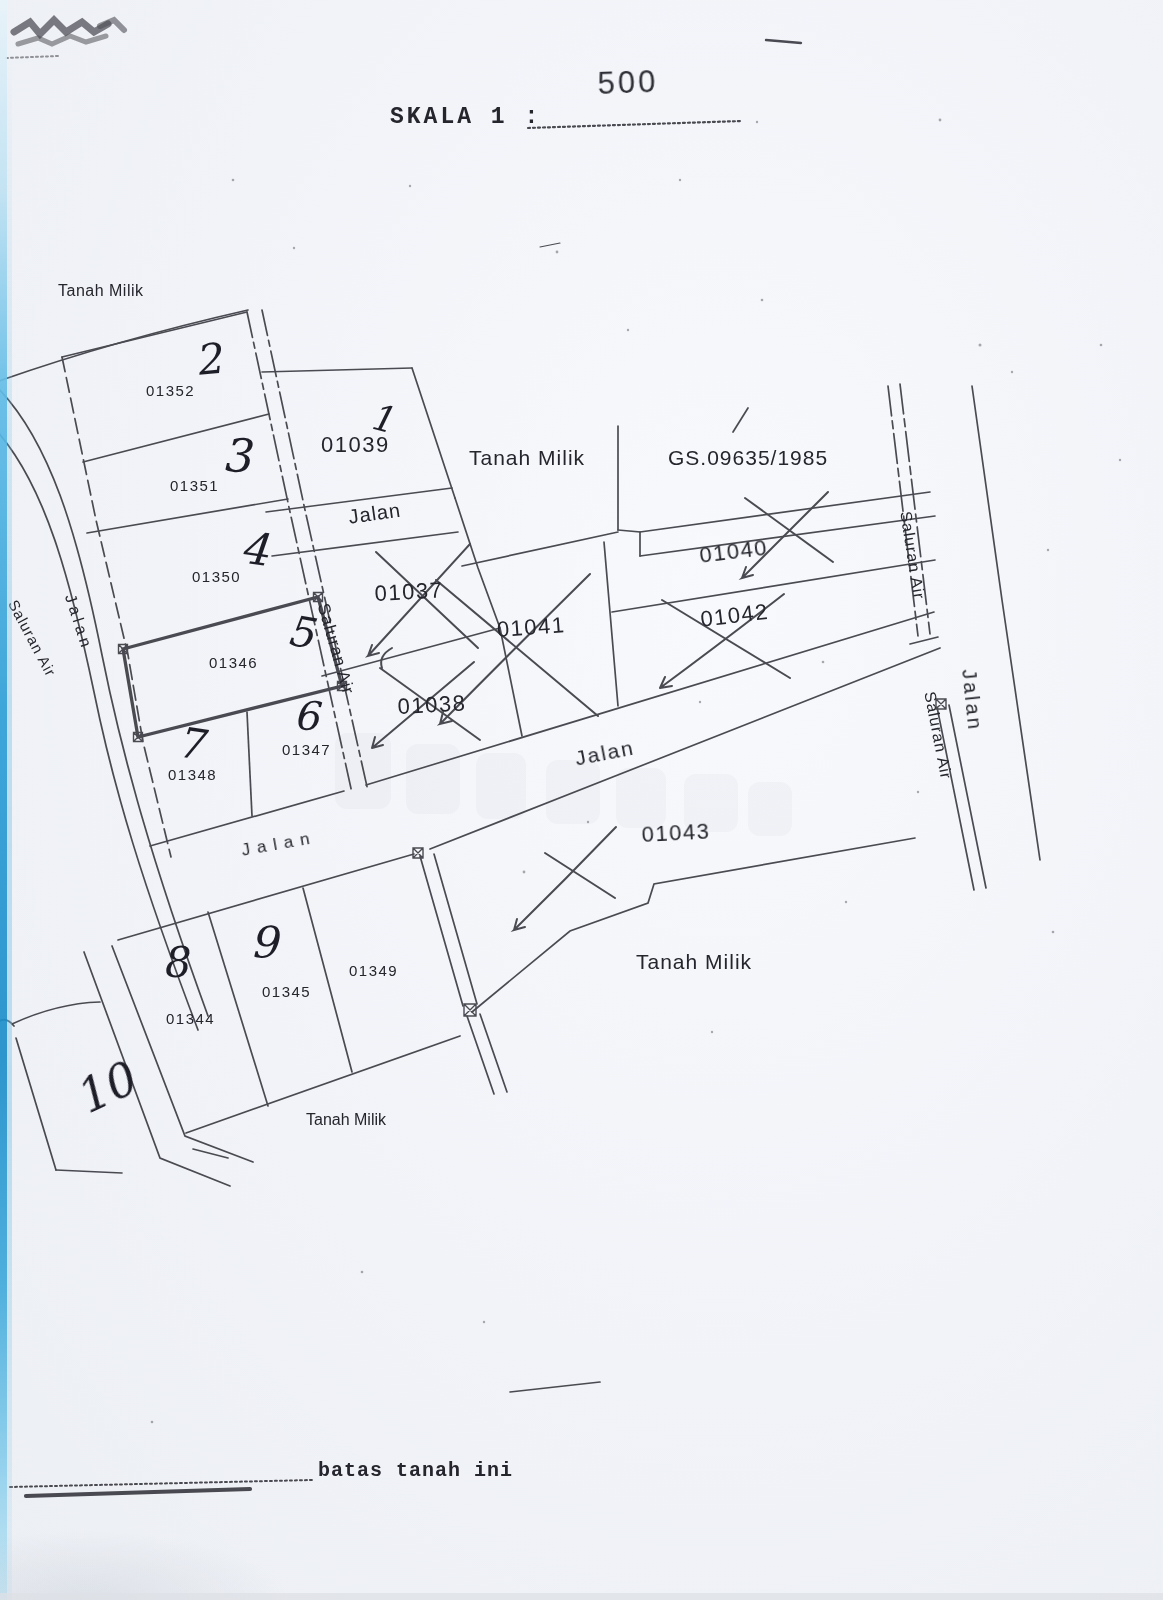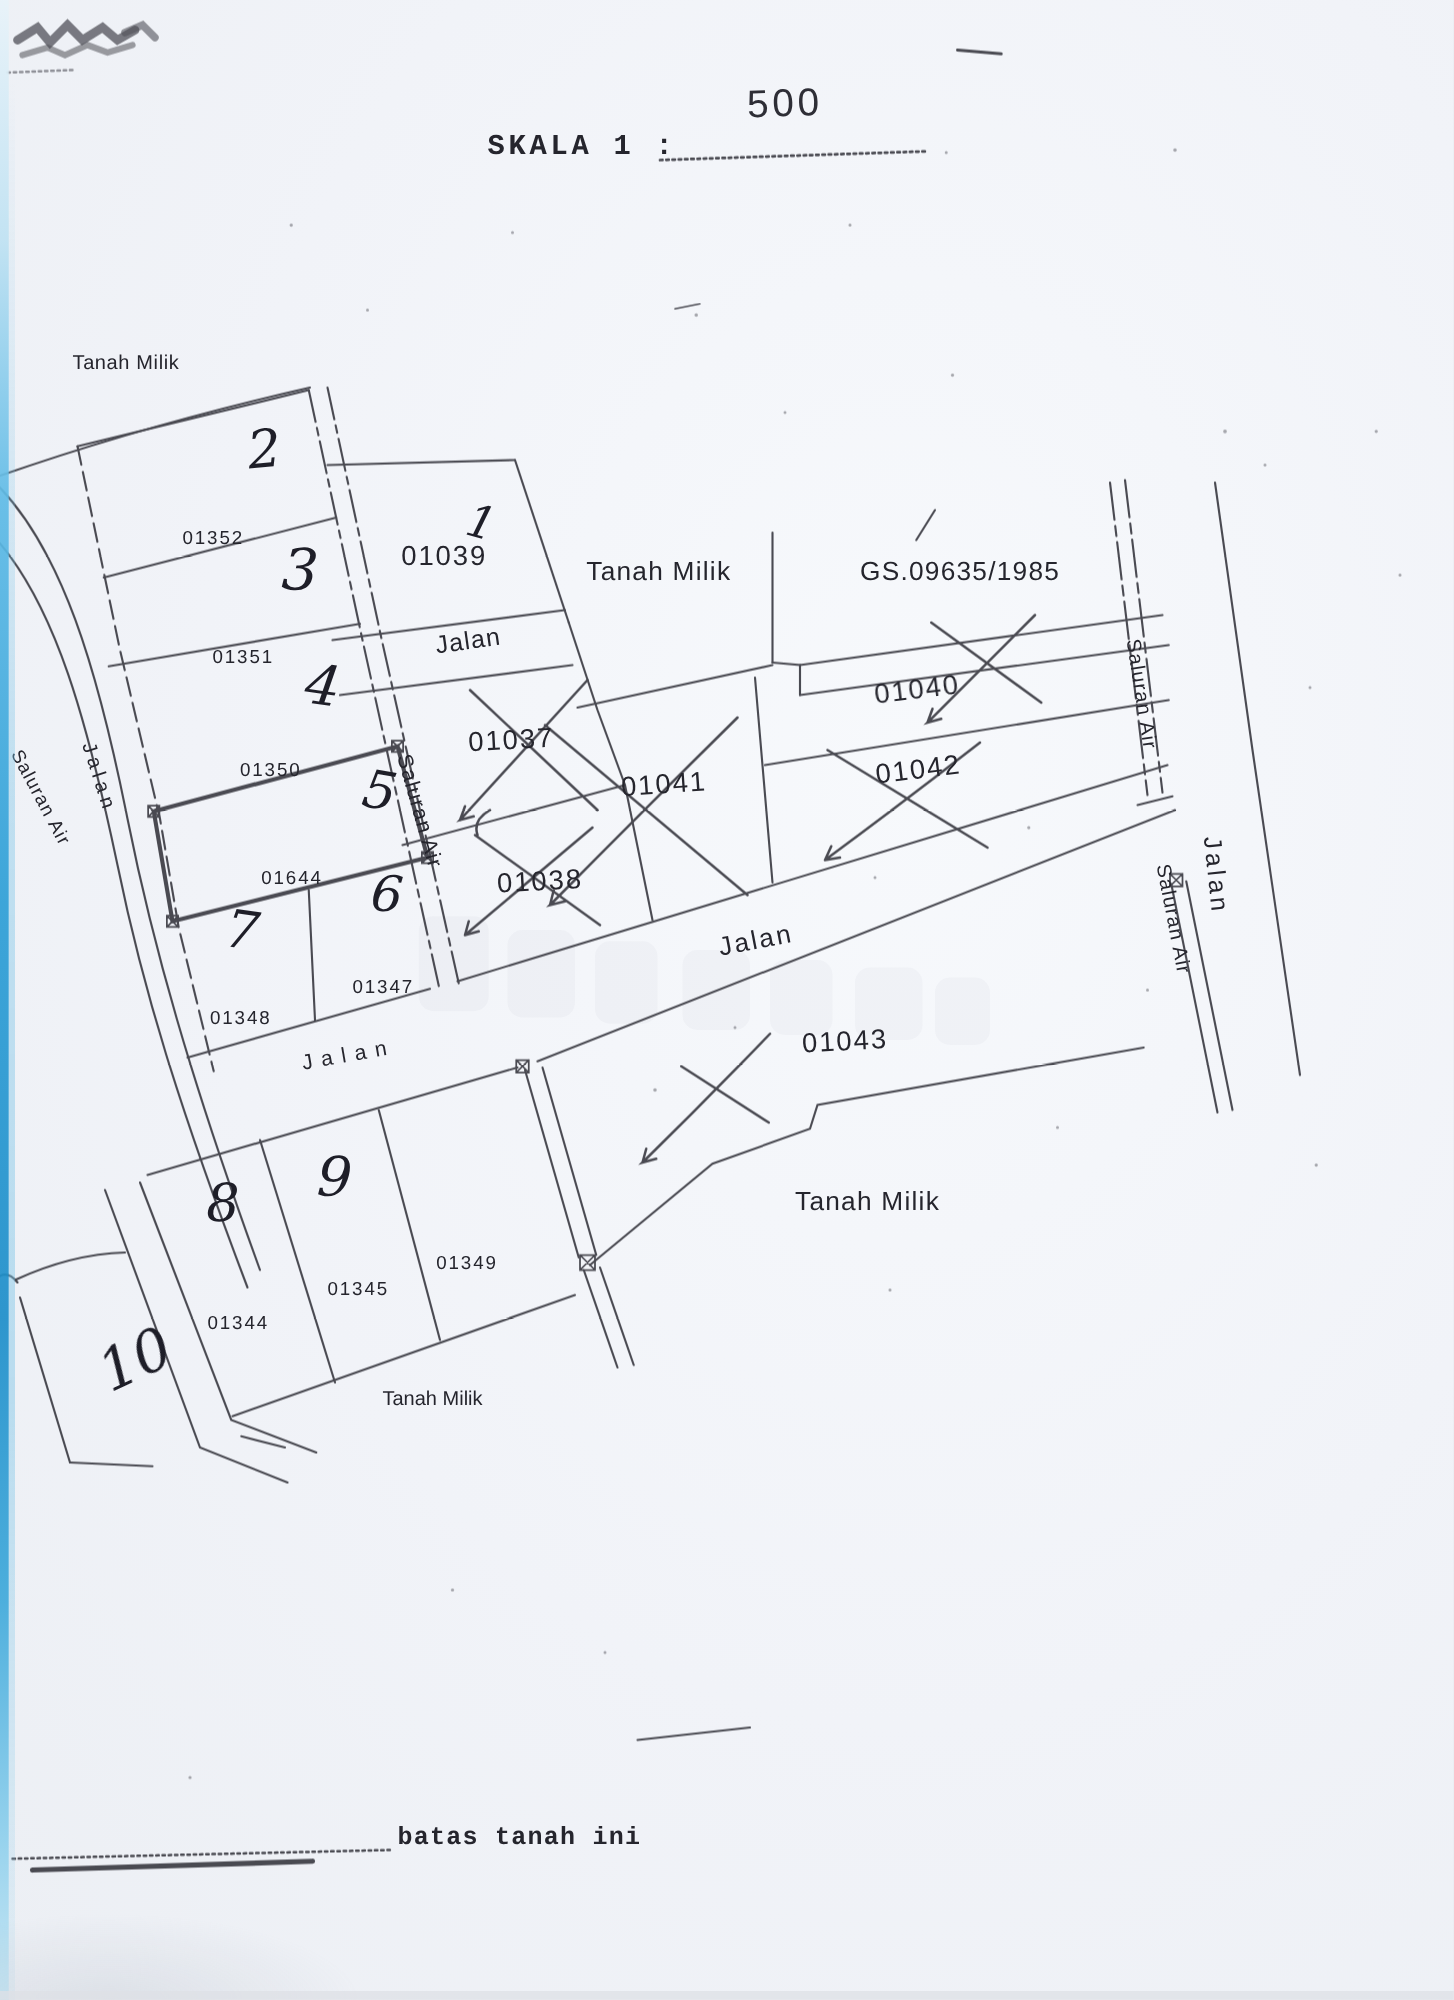--- a/index.html
+++ b/index.html
@@ -15,21 +15,21 @@
     background:linear-gradient(180deg,#e8f3f9 0%,#bfe2f2 12%,#5fbbe6 25%,#2e9fd6 45%,#1d8ec9 66%,#3fa9da 80%,#8fd0ec 92%,#c8e7f4 100%);
     opacity:.92;}
   .edge-blue2{position:absolute;left:7px;top:0;bottom:0;width:5px;
     background:linear-gradient(180deg,rgba(190,225,243,0) 4%,rgba(120,195,230,.4) 40%,rgba(120,195,230,.45) 70%,rgba(170,218,240,.15) 100%);}
   .edge-bottom{position:absolute;left:0;right:0;bottom:0;height:7px;background:#dde0e6;opacity:.75;}
   .blotch{position:absolute;left:0;bottom:0;width:290px;height:70px;
     background:radial-gradient(ellipse at 30% 100%, rgba(150,160,175,.18), rgba(150,160,175,0) 70%);}
   svg{position:absolute;left:0;top:0;}
   .lbl{position:absolute;white-space:nowrap;transform-origin:left top;color:#25252d;}
   .serifb{font-family:Liberation Mono, monospace;font-weight:bold;}
-  .cert{font-size:15px;letter-spacing:1.5px;margin-top:40px;}
+  .cert{font-size:15px;letter-spacing:1.5px;}
   .certlg{font-size:22px;letter-spacing:1.5px;}
   .hand{font-family:"DejaVu Serif",serif;font-style:italic;color:#1e1e28;}
   .wm{position:absolute;background:#8a93a6;opacity:.055;border-radius:12px;}
 </style>
 </head>
 <body>
 
 <div class="page">
   <div class="scan">
 
@@ -229,37 +229,37 @@
       </g>
     </svg>
 
     <span class="lbl serifb" style="left:390px;top:104px;font-size:23px;letter-spacing:3px;">SKALA 1 :</span>
     <span class="lbl" style="left:597px;top:66px;font-size:31px;letter-spacing:3px;transform:rotate(-2deg);color:#2e2e36;">500</span>
 
     <span class="lbl" style="left:58px;top:282px;font-size:16px;letter-spacing:.5px;">Tanah Milik</span>
     <span class="lbl" style="left:469px;top:446px;font-size:21px;letter-spacing:1px;">Tanah Milik</span>
     <span class="lbl" style="left:636px;top:950px;font-size:21px;letter-spacing:1px;">Tanah Milik</span>
     <span class="lbl" style="left:306px;top:1111px;font-size:16px;">Tanah Milik</span>
-    <span class="lbl" style="left:688px;top:446px;font-size:21px;letter-spacing:1px;">GS.09635/1985</span>
+    <span class="lbl" style="left:668px;top:446px;font-size:21px;letter-spacing:1px;">GS.09635/1985</span>
 
     <span class="lbl" style="left:78px;top:592px;font-size:16px;letter-spacing:4px;transform:rotate(72deg);">Jalan</span>
     <span class="lbl" style="left:347px;top:506px;font-size:20px;letter-spacing:1px;transform:rotate(-8deg);">Jalan</span>
     <span class="lbl" style="left:573px;top:747px;font-size:21px;letter-spacing:2px;transform:rotate(-11deg);">Jalan</span>
     <span class="lbl" style="left:240px;top:841px;font-size:17px;letter-spacing:7px;transform:rotate(-10deg);">Jalan</span>
     <span class="lbl" style="left:980px;top:668px;font-size:20px;letter-spacing:3px;transform:rotate(84deg);">Jalan</span>
 
     <span class="lbl" style="left:20px;top:597px;font-size:15px;letter-spacing:1px;transform:rotate(62deg);">Saluran Air</span>
     <span class="lbl" style="left:332px;top:601px;font-size:17px;letter-spacing:1px;transform:rotate(74deg);">Saluran Air</span>
     <span class="lbl" style="left:914px;top:510px;font-size:16px;letter-spacing:1px;transform:rotate(81deg);">Saluran Air</span>
     <span class="lbl" style="left:938px;top:690px;font-size:16px;letter-spacing:1px;transform:rotate(79deg);">Saluran Air</span>
 
     <span class="lbl cert" style="left:146px;top:382px;">01352</span>
     <span class="lbl cert" style="left:170px;top:477px;text-align:center;">01351</span>
     <span class="lbl cert" style="left:192px;top:568px;">01350</span>
-    <span class="lbl cert" style="left:209px;top:654px;">01644</span>
+    <span class="lbl cert" style="left:209px;top:654px;">01346</span>
     <span class="lbl cert" style="left:282px;top:741px;text-align:right;">01347</span>
     <span class="lbl cert" style="left:168px;top:766px;">01348</span>
     <span class="lbl cert" style="left:166px;top:1010px;">01344</span>
     <span class="lbl cert" style="left:262px;top:983px;">01345</span>
     <span class="lbl cert" style="left:349px;top:962px;">01349</span>
 
     <span class="lbl certlg" style="left:321px;top:432px;">01039</span>
     <span class="lbl certlg" style="left:374px;top:581px;transform:rotate(-3deg);">01037</span>
     <span class="lbl certlg" style="left:397px;top:694px;transform:rotate(-3deg);">01038</span>
     <span class="lbl certlg" style="left:698px;top:543px;transform:rotate(-7deg);">01040</span>

